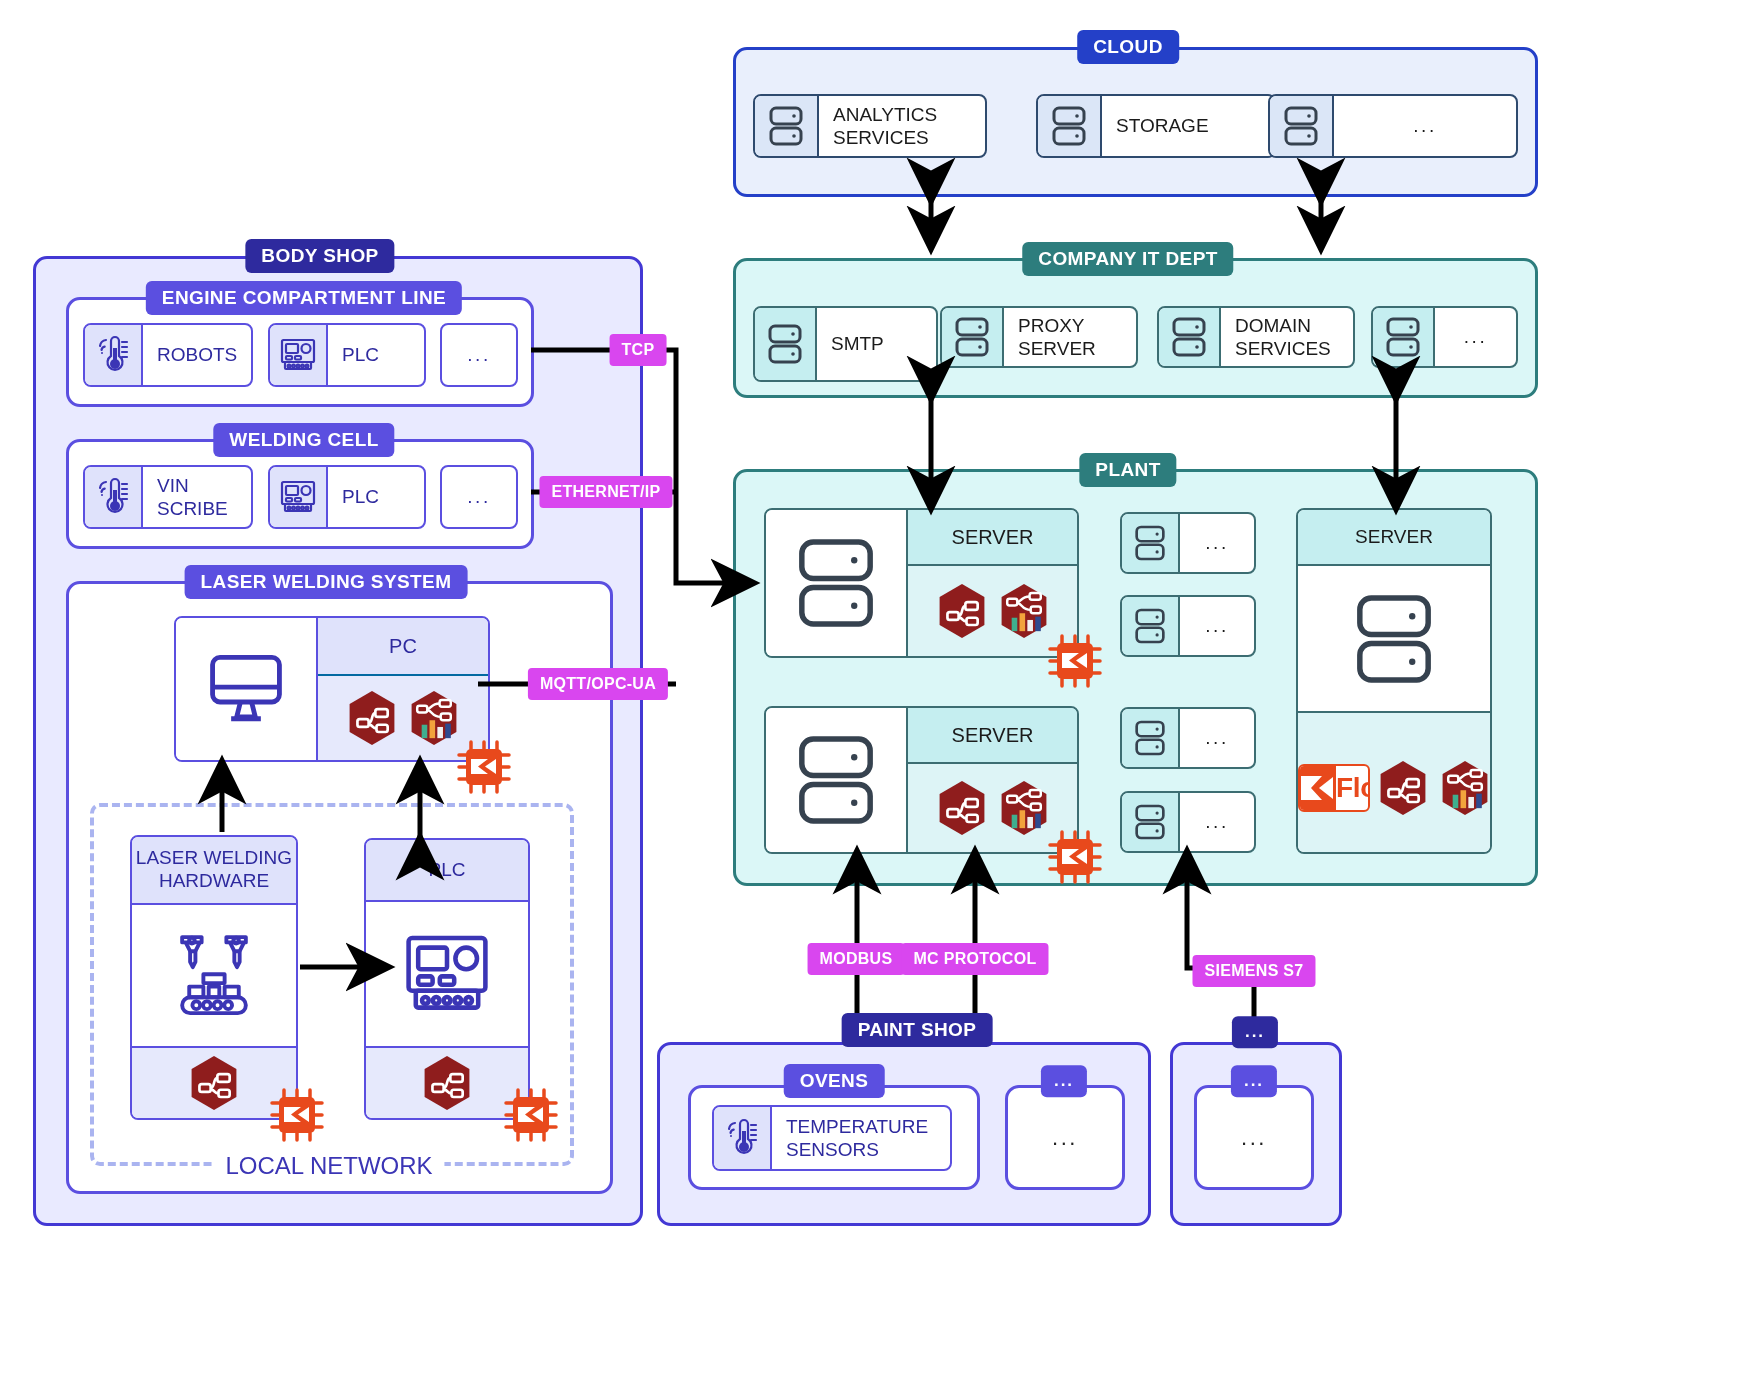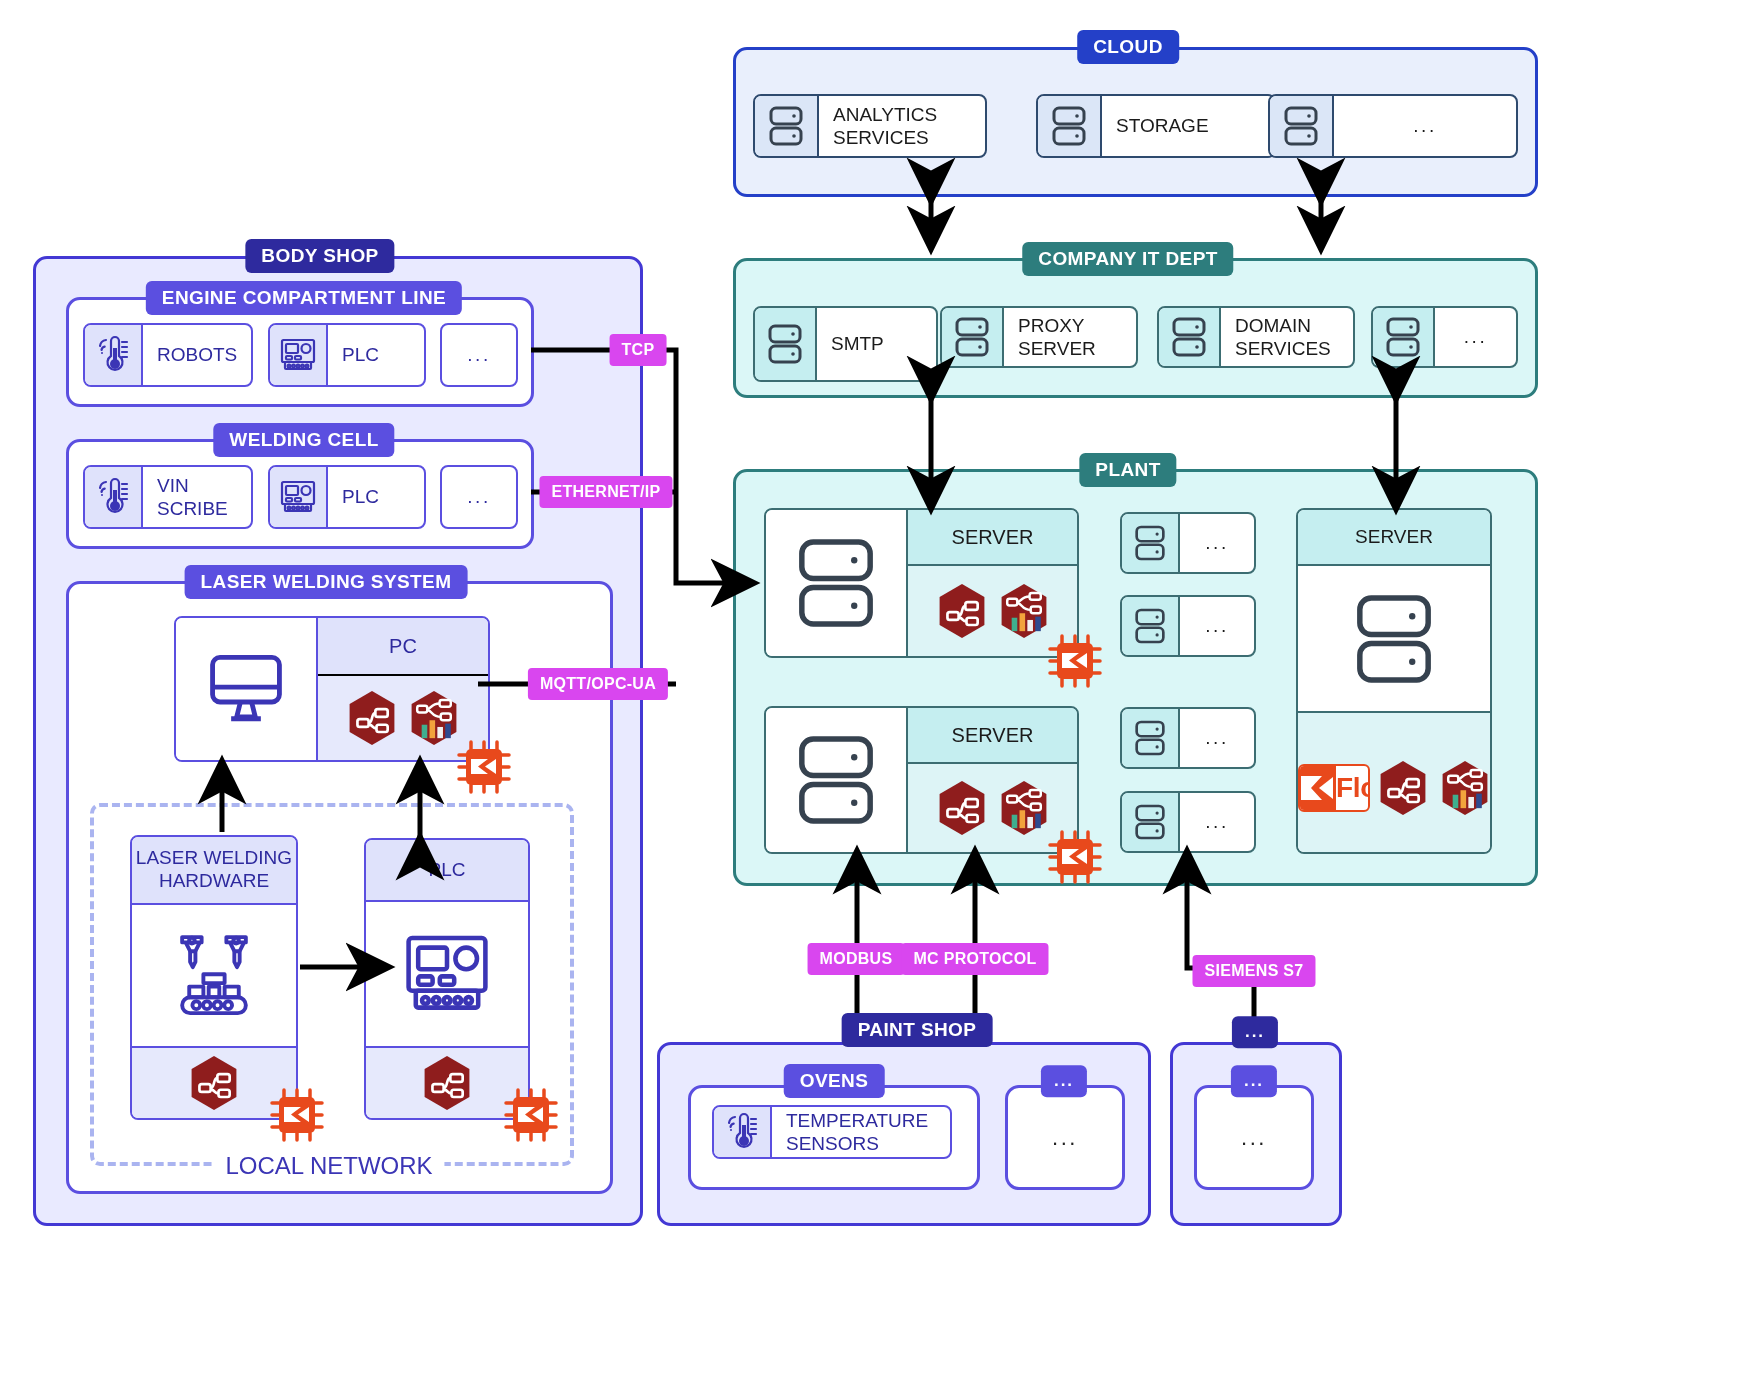--- a/index.html
+++ b/index.html
@@ -110,21 +110,21 @@
 
   
   .split { position:absolute; display:flex; border-radius:8px; overflow:hidden; }
   .split-purple { border:2px solid #5b4fe0; }
   .split-teal   { border:2px solid #3c6d72; }
   .split .left { flex:0 0 auto; background:#fff; display:flex; align-items:center; justify-content:center; }
   .split-purple .left { border-right:2px solid #5b4fe0; }
   .split-teal   .left { border-right:2px solid #3c6d72; }
   .split .right { flex:1; display:flex; flex-direction:column; }
   .split .rhead { display:flex; align-items:center; justify-content:center; font-size:20px; }
-  .split-purple .rhead { background:#dfe2fb; color:#2e2a9e; border-bottom:2px solid #000000; }
+  .split-purple .rhead { background:#dfe2fb; color:#2e2a9e; border-bottom:2px solid #0369a1; }
   .split-teal   .rhead { background:#c5eef0; color:#1b1b1b; border-bottom:2px solid #3c6d72; }
   .split .rbody { flex:1; display:flex; align-items:center; justify-content:center; gap:12px; }
   .split-purple .rbody { background:#e6e9fc; }
   .split-teal   .rbody { background:#ddf4f6; }
 
   
   .dashed {
     position:absolute;
     border:4px dashed #aab4f0;
     border-radius:10px;
@@ -810,21 +810,21 @@
         <path d="M41 21 L41 36 L30 28.5 Z" fill="#fff"></path>
       </svg>
   </div>
 
   <div class="grp grp-purple" style="left:657px; top:1042px; width:494px; height:184px;"></div>
   <div class="chip chip-dark" style="left:917px; top:1030px;">PAINT SHOP</div>
 
   <div class="grp grp-purple2" style="left:688px; top:1085px; width:292px; height:105px;"></div>
   <div class="chip chip-purple" style="left:834px; top:1081px;">OVENS</div>
 
-  <div class="dev dev-purple" style="left:712px; top:1105px; width:240px; height:54px;">
+  <div class="dev dev-purple" style="left:712px; top:1105px; width:240px; height:66px;">
     <div class="ic" style="width:58px;">
       <svg class="ico" width="36" height="42" viewBox="0 0 36 42">
           <g stroke="#3b35b5" stroke-width="2.2" fill="none" stroke-linecap="round">
             <path d="M5 12 a7 7 0 0 1 6 -6"></path>
             <path d="M6.5 16 a4 4 0 0 1 3.2 -3.4"></path>
             <circle cx="7" cy="19" r="1" fill="#3b35b5" stroke="none"></circle>
             <path d="M16 7 a4 4 0 0 1 8 0 v15 a7.5 7.5 0 1 1 -8 0 Z"></path>
             <line x1="27" y1="8" x2="32" y2="8"></line>
             <line x1="27" y1="13" x2="32" y2="13"></line>
             <line x1="27" y1="18" x2="32" y2="18"></line>

